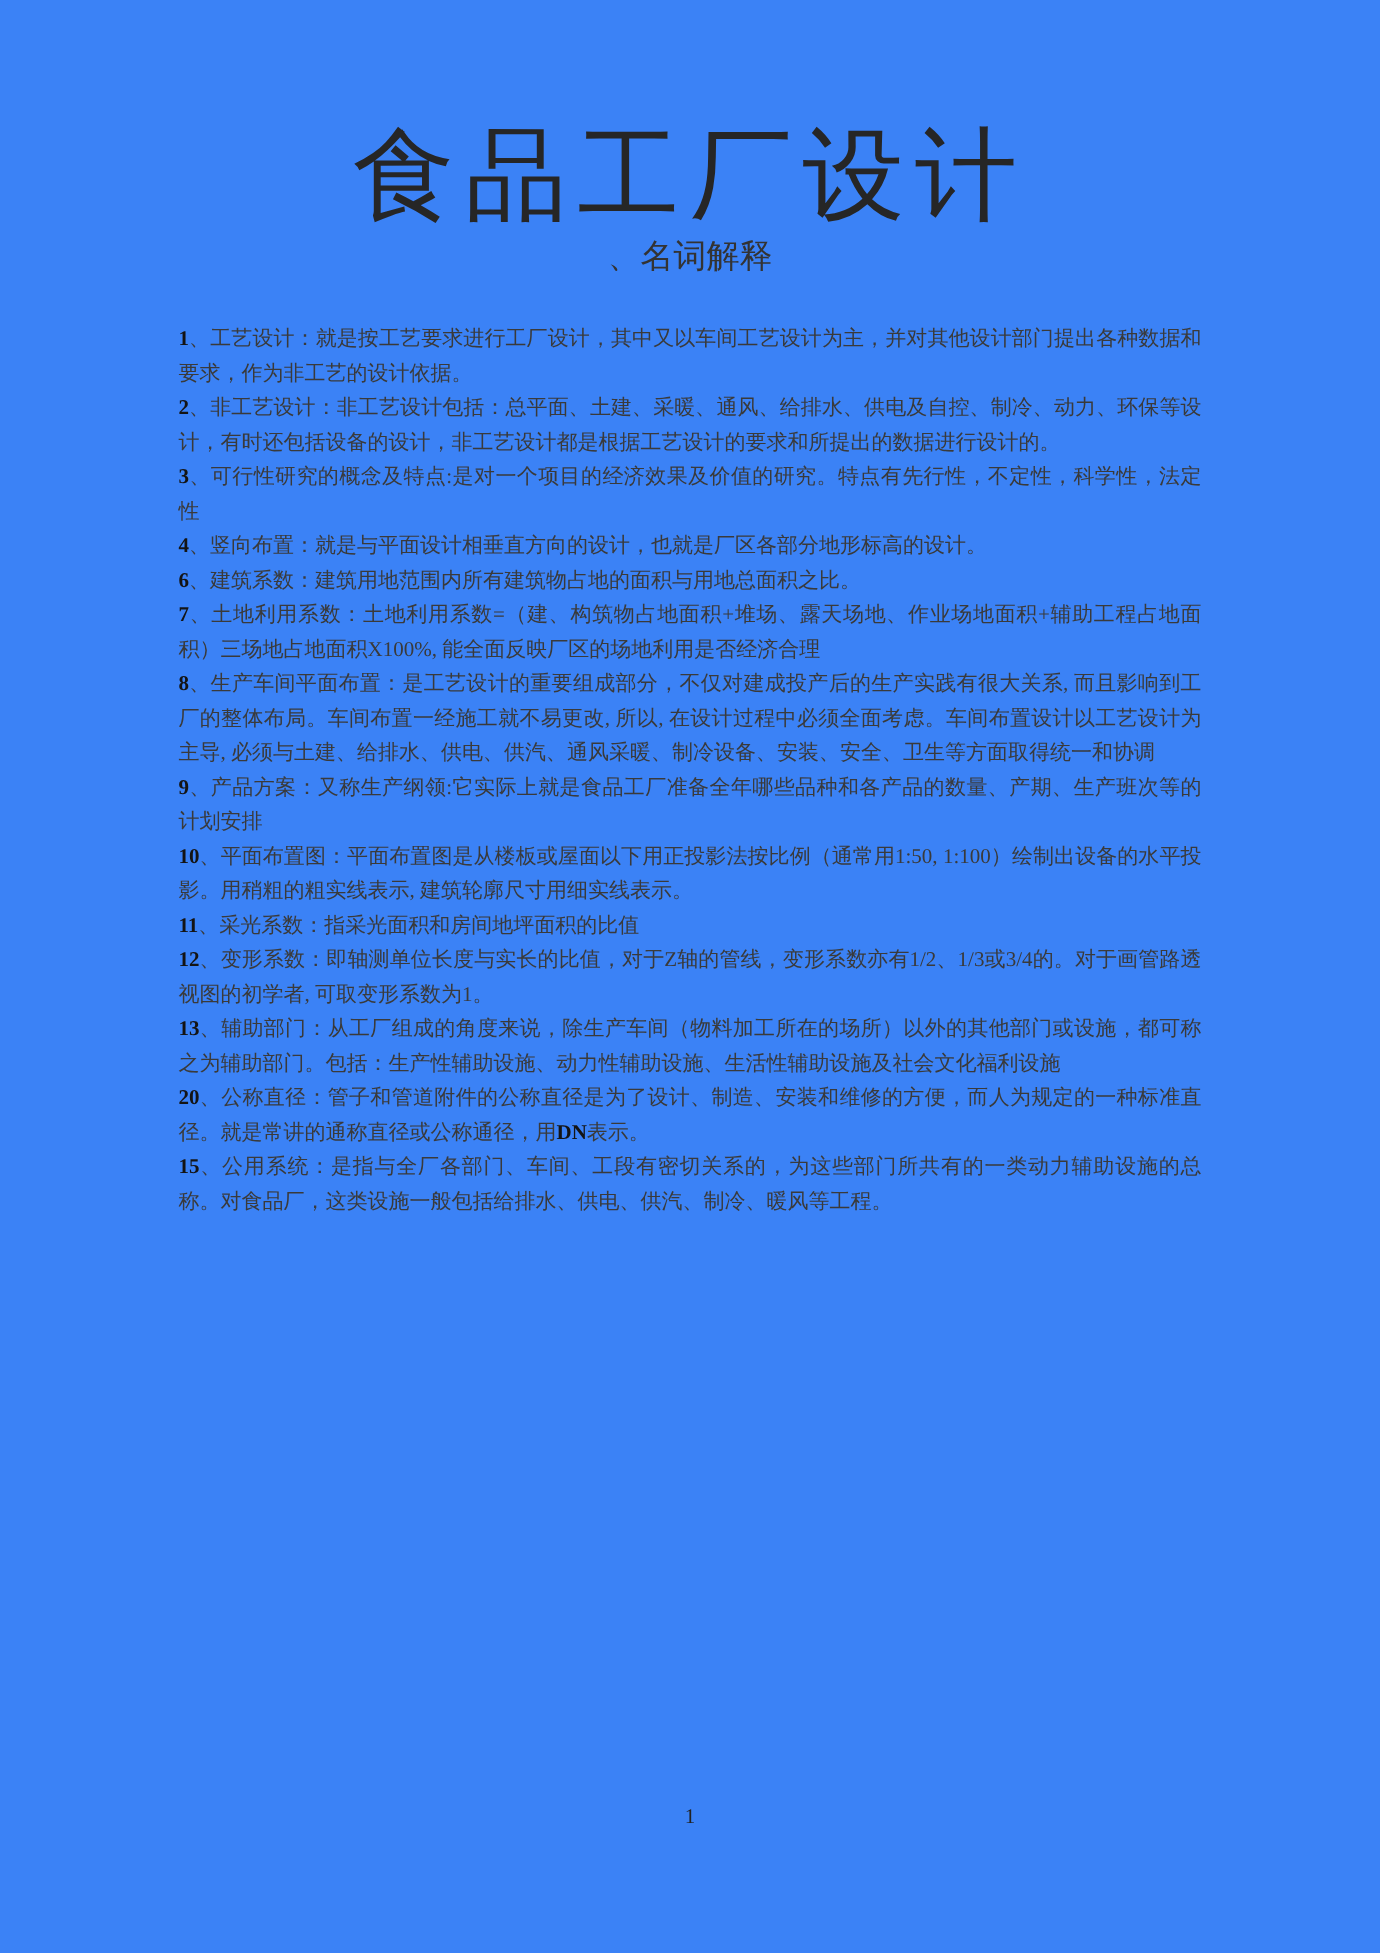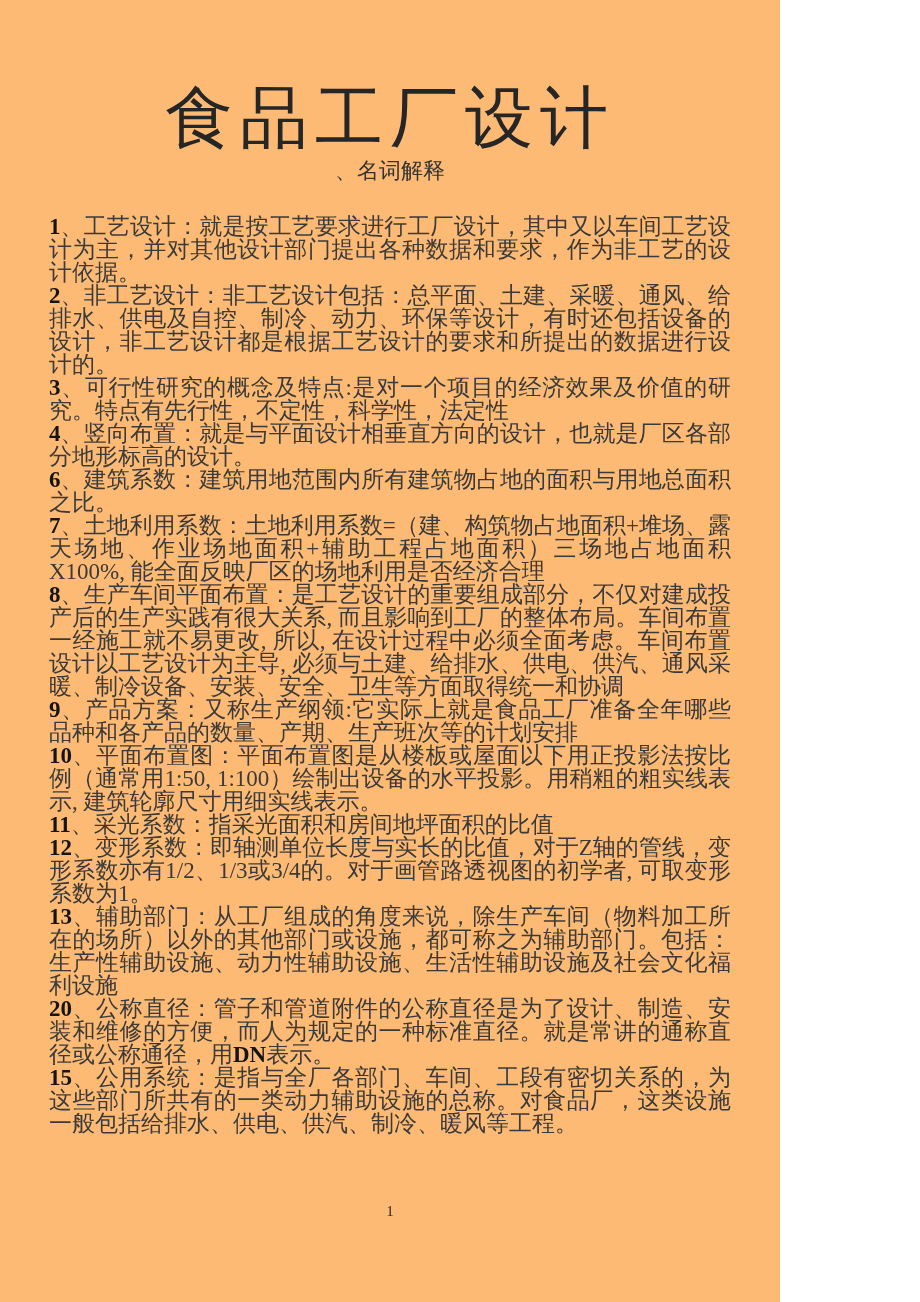--- a/index.html
+++ b/index.html
@@ -1,20 +1,20 @@
 <!DOCTYPE html>
 <html><head>
 <meta charset="utf-8">
 <style>
   * { margin: 0; padding: 0; box-sizing: border-box; }
   html, body { background: #ffffff; }
   .page {
-    width: 780px;
+    width: 920px;
     height: 1302px;
-    background: #fdba74;
+    background: #3b82f6;
     position: relative;
     overflow: hidden;
     font-family: "Liberation Serif", "DejaVu Serif", serif;
   }
   .title {
     margin-top: 78px;
     text-align: center;
     font-family: "Liberation Sans", "DejaVu Sans", sans-serif;
     font-weight: 100;
     font-size: 68px;
@@ -25,21 +25,21 @@
   .section-heading {
     text-align: center;
     font-family: "Liberation Sans", "DejaVu Sans", sans-serif;
     font-weight: 300;
     font-size: 22px;
     color: #333333;
   }
   .terms {
     width: 682px;
     margin: 29px auto 0 auto;
-    font-size: 23px;
+    font-size: 14px;
     line-height: 23px;
     color: #3a3a3a;
     text-align: justify;
   }
   .term { margin: 0; }
   .term b {
     font-weight: bold;
     color: #141414;
     font-family: "Liberation Serif", "DejaVu Serif", serif;
   }

